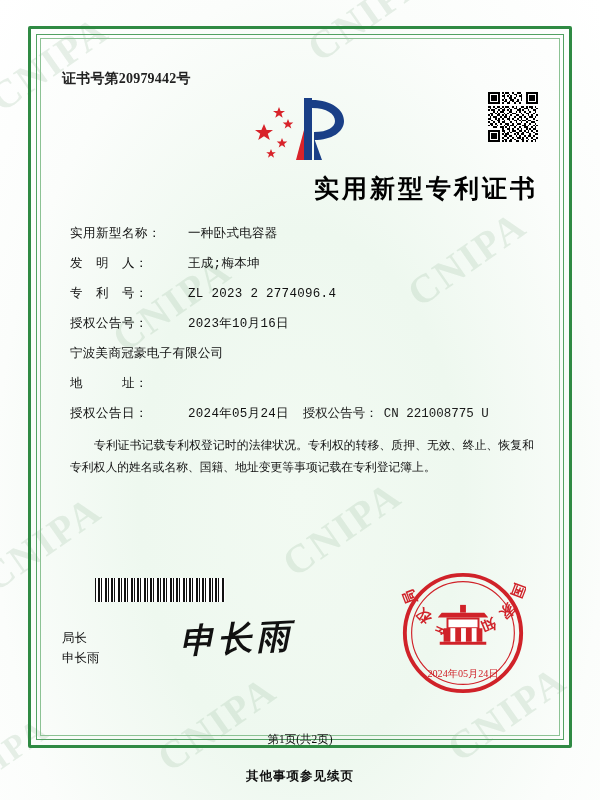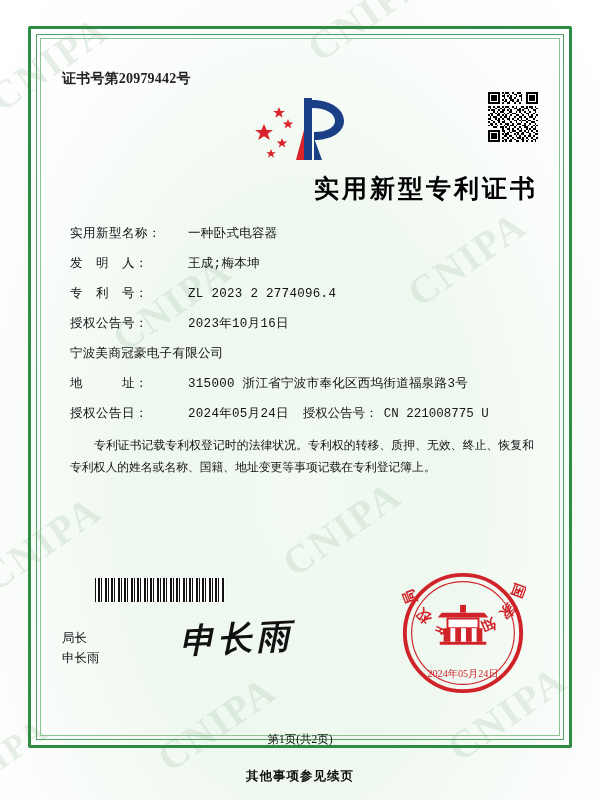--- a/index.html
+++ b/index.html
@@ -549,21 +549,20 @@
       <div class="lbl">授权公告号：</div>
       <div class="val">2023年10月16日</div>
     </div>
 
     <div class="field">
       <div class="val">宁波美商冠豪电子有限公司</div>
     </div>
 
     <div class="field">
       <div class="lbl">地　　　址：</div>
-      <div class="val">315000 浙江省宁波市奉化区西坞街道福泉路3号</div>
     </div>
 
     <div class="field inline2">
       <div class="lbl">授权公告日：</div>
       <div class="val">2024年05月24日</div>
       <div class="lbl2">授权公告号：</div>
       <div class="val2">CN 221008775 U</div>
     </div>
 
     <div class="para second">专利证书记载专利权登记时的法律状况。专利权的转移、质押、无效、终止、恢复和专利权人的姓名或名称、国籍、地址变更等事项记载在专利登记簿上。</div>

